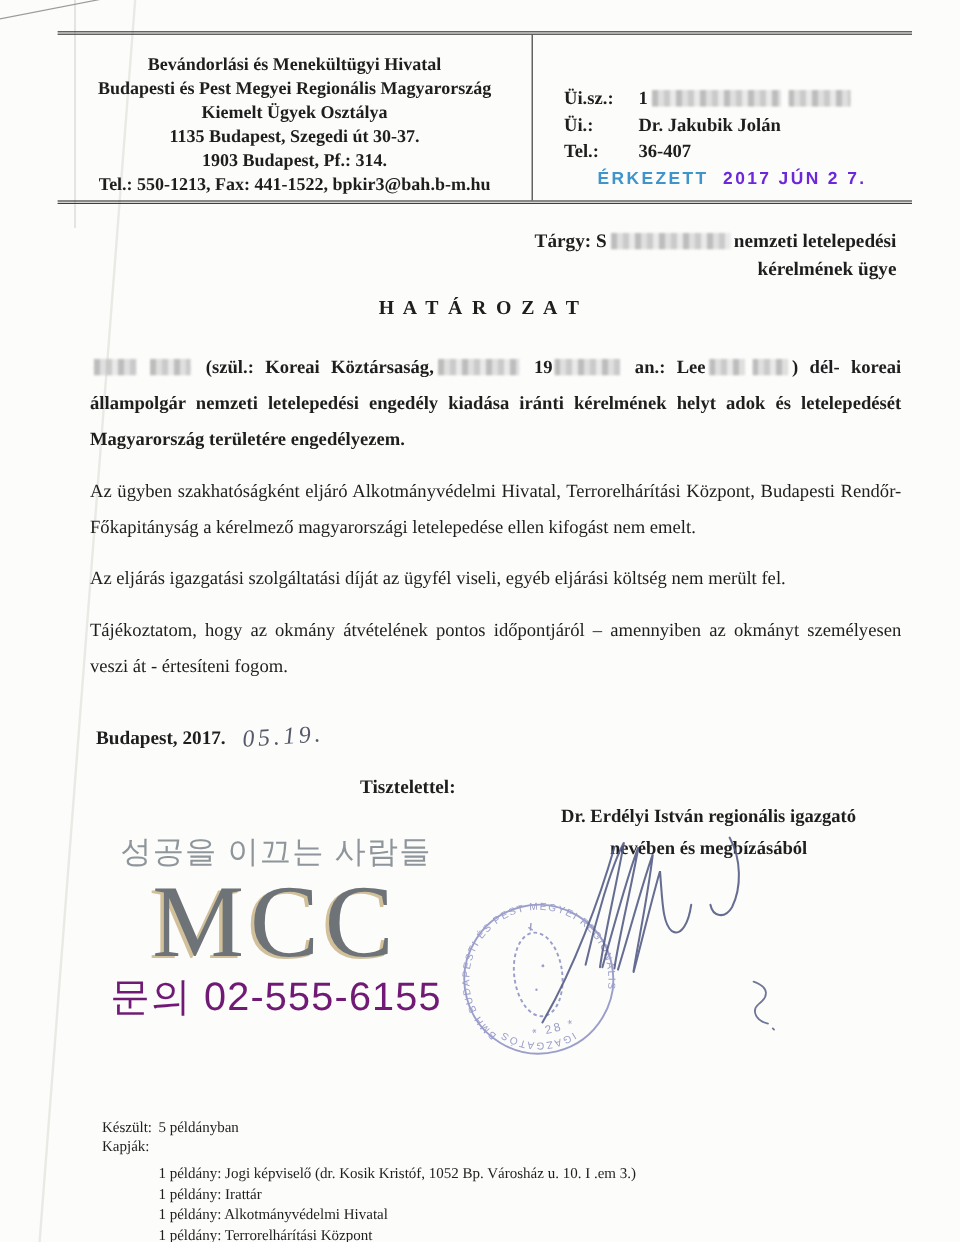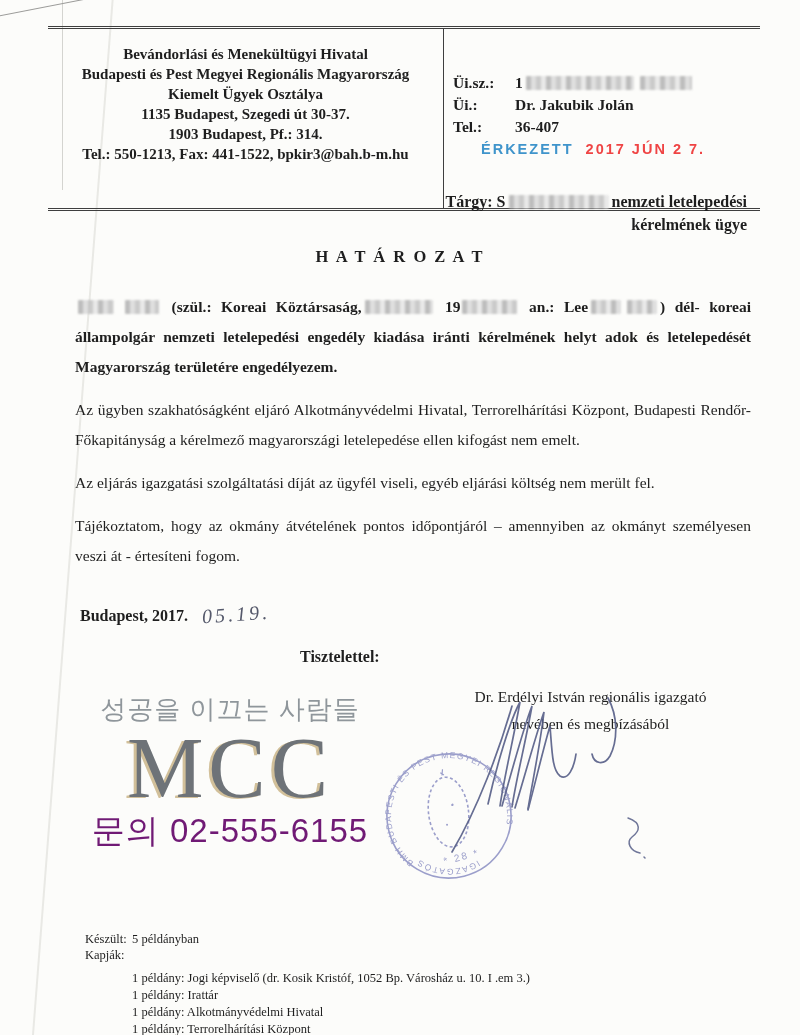--- a/index.html
+++ b/index.html
@@ -7,32 +7,32 @@
         font-family:"Liberation Serif", serif;color:#1e1e1e;}
 
   
   .crease-main{position:absolute;left:112px;top:-5px;width:2px;height:1060px;background:#e9e9e5;
                transform:rotate(4.4deg);transform-origin:top left;z-index:0;}
   .crease-left{position:absolute;left:62px;top:0;width:1px;height:190px;background:#d4d4d0;z-index:0;}
   .corner-line{position:absolute;left:-4px;top:16px;width:100px;height:1px;background:#9b9b99;
                transform:rotate(-11deg);transform-origin:left center;z-index:0;}
 
   
-  .lh-table{position:absolute;left:48px;top:26px;width:712px;height:185px;box-sizing:border-box;
+  .lh-table{position:absolute;left:48px;top:26px;width:712px;height:144px;box-sizing:border-box;
             border-top:3px double #3e3e3e;border-bottom:3px double #3e3e3e;display:flex;z-index:2;}
   .lh-left{width:395px;box-sizing:border-box;text-align:center;font-weight:bold;
            font-size:15px;line-height:20px;padding-top:15px;}
   .lh-right{flex:1;box-sizing:border-box;border-left:1.5px solid #3e3e3e;
-            padding:43px 0 0 9px;font-weight:bold;font-size:15.5px;}
+            padding:43px 0 0 26px;font-weight:bold;font-size:15.5px;}
   .ci-row{display:flex;line-height:22px;}
   .ci-label{width:62px;}
   .received{margin-top:3px;margin-left:28px;font-family:"Liberation Sans",sans-serif;
             font-weight:bold;font-size:14.5px;letter-spacing:2px;white-space:nowrap;}
   .rcv-word{color:#3f94cb;}
-  .rcv-date{color:#ef4444;margin-left:6px;}
+  .rcv-date{color:#6d28d9;margin-left:6px;}
 
   
   .redact{display:inline-block;height:14px;vertical-align:-2px;margin:0 3px;border-radius:1px;
     background-image:
       repeating-linear-gradient(90deg,#b3b3b3 0 5px,#dadada 5px 10px,#c2c2c2 10px 15px,#e6e6e6 15px 20px),
       repeating-linear-gradient(0deg,rgba(255,255,255,.45) 0 4px,rgba(128,128,128,.35) 4px 8px);
     filter:blur(1px);opacity:.85;}
   .w108{width:108px}.w52{width:52px}.w100{width:100px}.w36{width:36px}.w34{width:34px}
   .w68{width:68px}.w55{width:55px}.w30{width:30px}
   .gapL{margin-left:8px}.tight{margin-left:1px}
@@ -45,22 +45,22 @@
   .body-text{position:absolute;left:75px;top:292px;width:676px;font-size:15.5px;
              line-height:30px;text-align:justify;z-index:2;}
   .body-text p{margin:0 0 13px 0;}
   .p-bold{font-weight:bold;font-size:15.5px;}
 
   .dateline{position:absolute;left:80px;top:603px;font-weight:bold;font-size:16px;z-index:2;}
   .handwritten{display:inline-block;font-style:italic;font-weight:normal;font-size:20px;
                color:#55596b;letter-spacing:3px;transform:rotate(-4deg);margin-left:10px;}
 
   .salutation{position:absolute;left:300px;top:648px;font-weight:bold;font-size:16px;z-index:2;}
-  .authority{position:absolute;left:438px;top:667px;width:305px;text-align:center;font-weight:normal;
-             font-size:15.5px;line-height:27px;z-index:2;margin-top:16px;}
+  .authority{position:absolute;left:438px;top:667px;width:305px;text-align:center;font-weight:bold;
+             font-size:15.5px;line-height:27px;z-index:2;}
   .signer{position:absolute;left:518px;top:791px;font-weight:bold;font-size:16px;line-height:27px;z-index:3;}
 
   .sig-svg{position:absolute;left:440px;top:688px;z-index:3;}
   .squiggle-svg{position:absolute;left:622px;top:815px;z-index:3;}
 
   
   .mcc{position:absolute;left:80px;top:694px;width:300px;text-align:center;z-index:1;}
   .mcc-korean{font-family:"Liberation Sans",sans-serif;font-size:26px;color:#8f969b;
               letter-spacing:1px;line-height:30px;}
   .mcc-logo{font-family:"Liberation Serif",serif;font-size:86px;line-height:84px;color:#6e7378;

